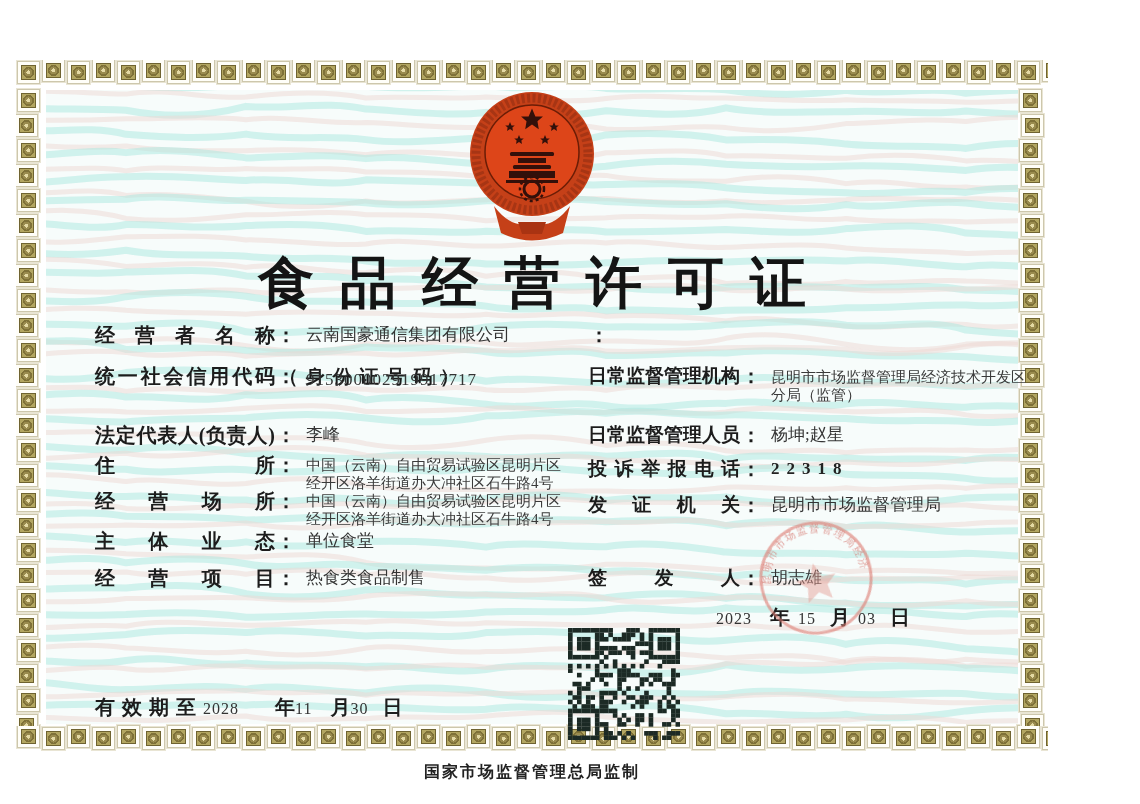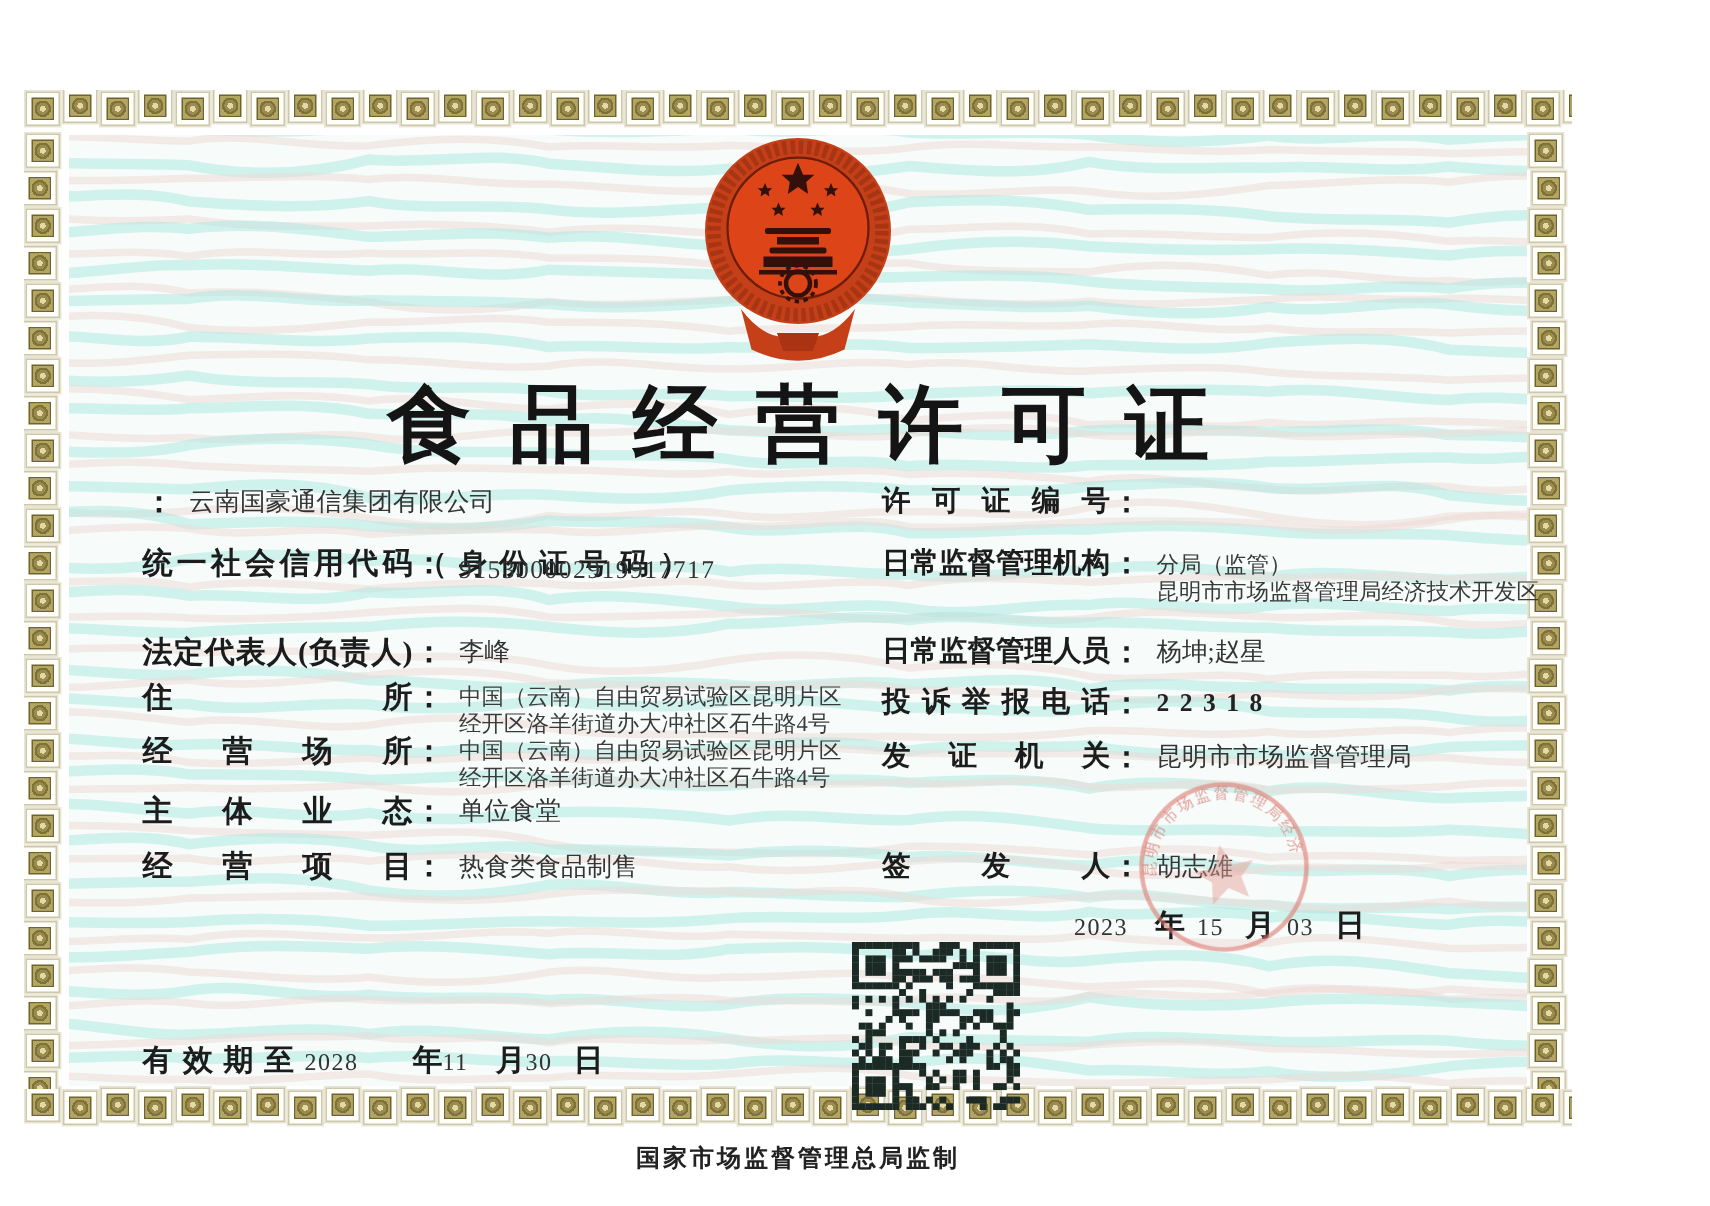--- a/index.html
+++ b/index.html
@@ -554,20 +554,21 @@
       </g>
       <circle cx="66" cy="99" r="8" fill="none" stroke="#33100a" stroke-width="3"></circle>
       <circle cx="66" cy="99" r="12" fill="none" stroke="#33100a" stroke-width="2.5" stroke-dasharray="3 3"></circle>
       <path d="M28,116 Q46,140 66,133 Q86,140 104,116 L97,143 Q66,158 35,143 Z" fill="#c54018"></path>
       <path d="M52,132 h28 l-4,12 h-20 Z" fill="#a93312"></path>
     </svg>
 
     <div class="title">食品经营许可证</div>
 
     <div class="row lrow" style="top:262px">
+      <span class="jl lw">经营者名称</span>
         <span class="colon">：</span>
       <span class="val">云南国豪通信集团有限公司</span>
     </div>
 
     <div class="row lrow" style="top:303px">
       <span style="display:inline-block;width:180px">
         <span class="jl lw" style="width:180px">统一社会信用代码</span>
         <span class="jl lw" style="width:180px;font-size:19px">（身份证号码）</span>
       </span>
         <span class="colon">：</span>
@@ -604,30 +605,29 @@
       <span class="val">单位食堂</span>
     </div>
 
     <div class="row lrow" style="top:505px">
       <span class="jl lw">经营项目</span>
         <span class="colon">：</span>
       <span class="val">热食类食品制售</span>
     </div>
 
     <div class="row rrow" style="top:262px">
-      <span class="jl rw">许可证编号</span>
         <span class="colon">：</span>
     </div>
 
     <div class="row rrow" style="top:303px">
       <span class="jl rw">日常监督管理机构</span>
         <span class="colon">：</span>
       <span class="vsm" style="padding-top:5px">
+        <div>昆明市市场监督管理局经济技术开发区</div>
         <div>分局（监管）</div>
-        <div>昆明市市场监督管理局经济技术开发区</div>
       </span>
     </div>
 
     <div class="row rrow" style="top:362px">
       <span class="jl rw">日常监督管理人员</span>
         <span class="colon">：</span>
       <span class="val">杨坤;赵星</span>
     </div>
 
     <div class="row rrow" style="top:396px">

